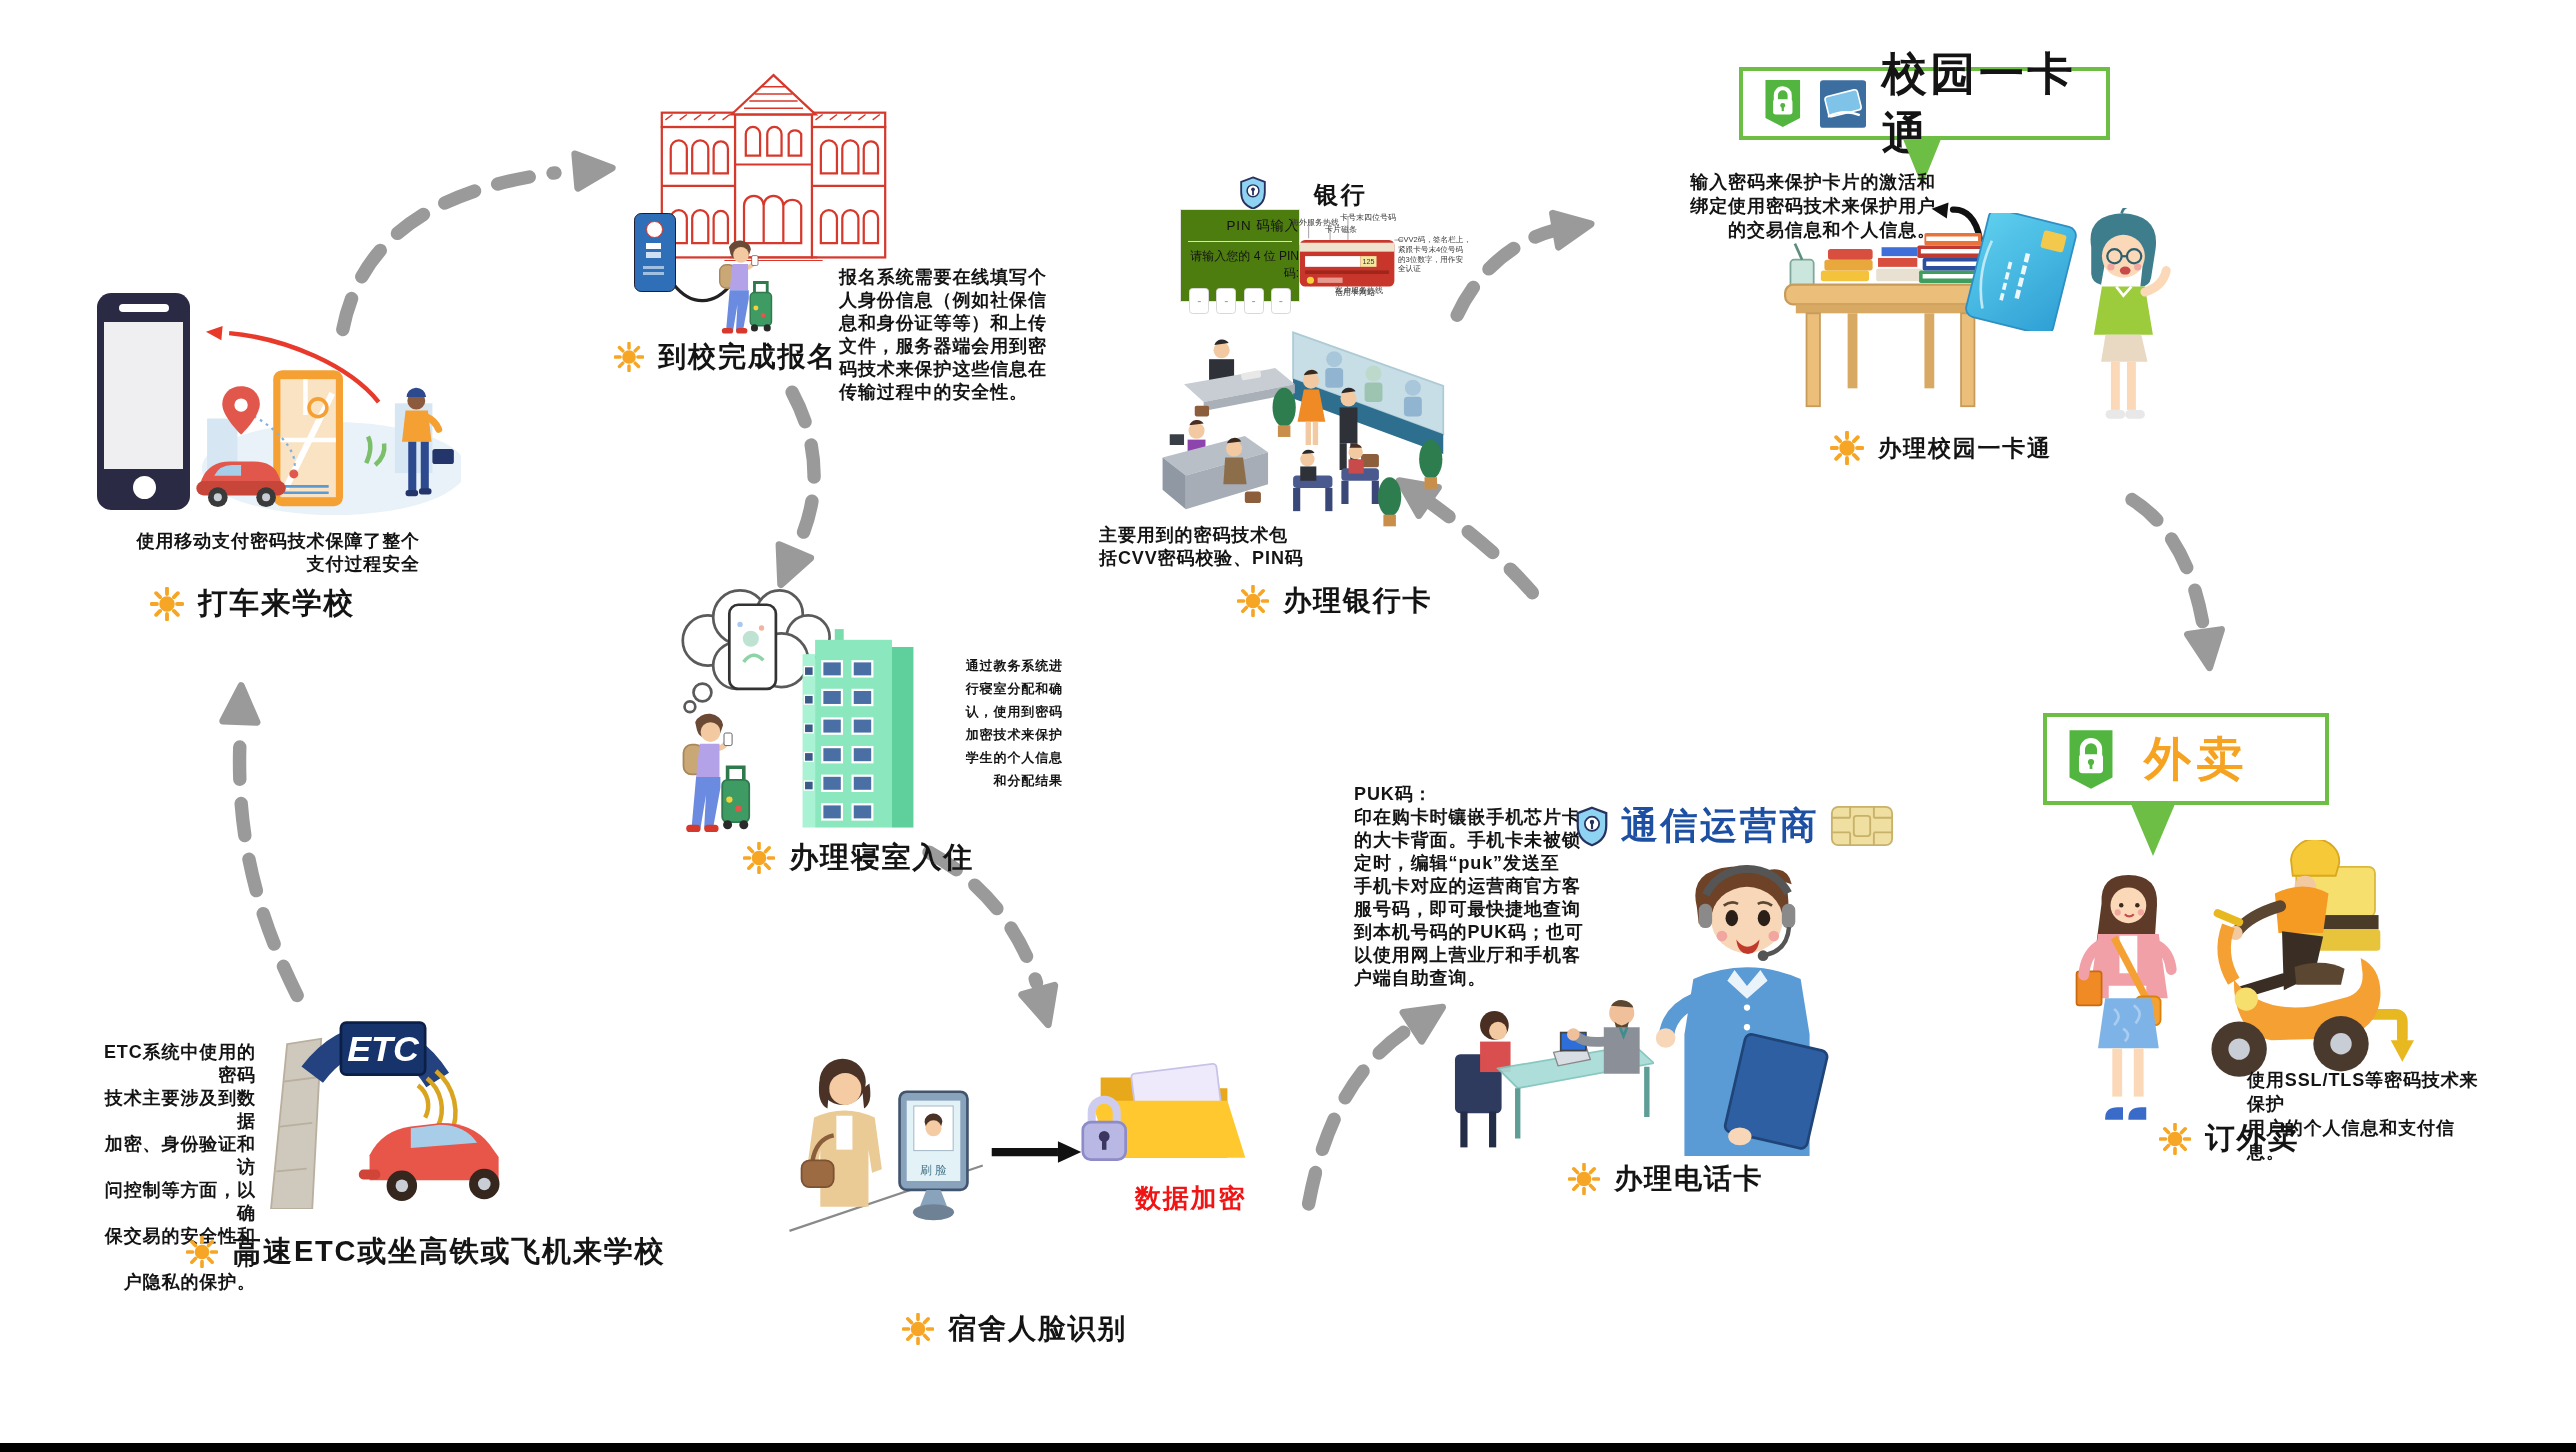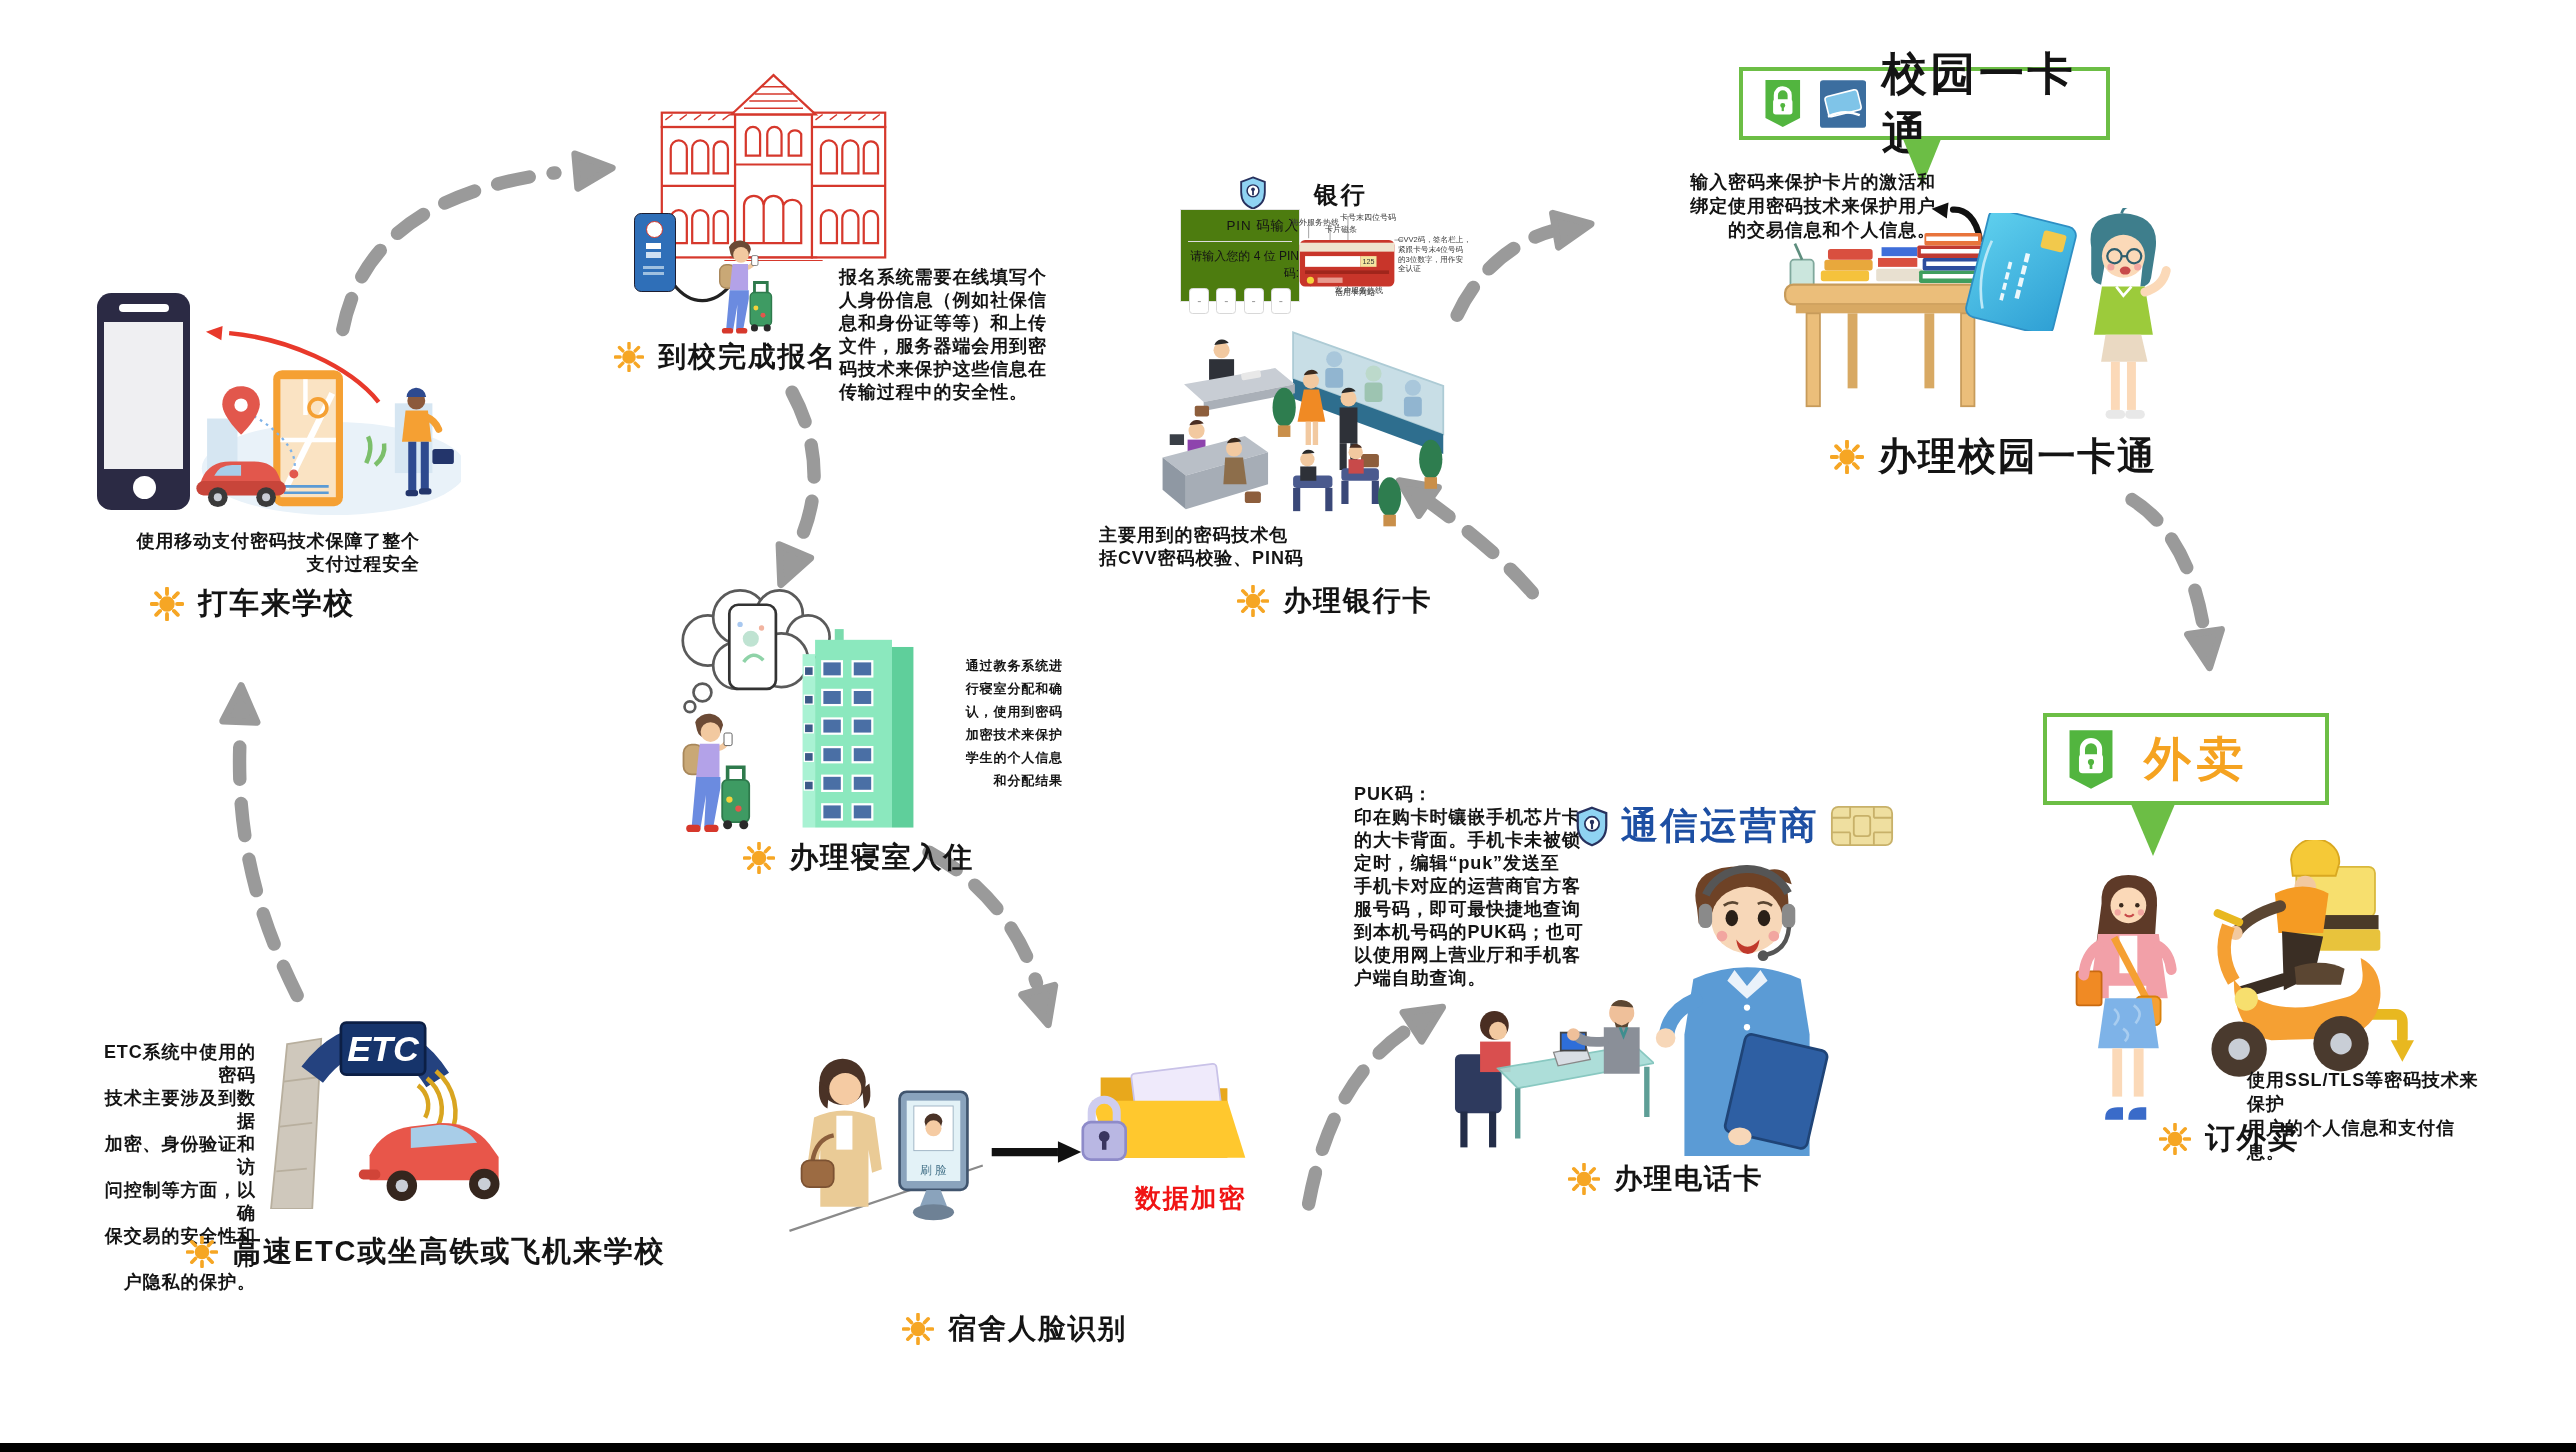--- a/index.html
+++ b/index.html
@@ -572,21 +572,21 @@
     <rect x="66" y="226" width="22" height="10" rx="5" fill="#E8E8E8"></rect>
   </svg>
 
   <div class="abs lrow" style="left:1830px;top:431px;">
     <svg width="34" height="34" viewBox="0 0 44 44">
         <g stroke="#F6A624" stroke-width="5" stroke-linecap="round">
           <path d="M22 2v7M22 35v7M2 22h7M35 22h7M8 8l5 5M31 31l5 5M36 8l-5 5M13 31l-5 5" fill="none"></path>
         </g>
         <circle cx="22" cy="22" r="10" fill="#F6A624"></circle>
       </svg>
-    <span class="label" style="font-size:38px">办理校园一卡通</span>
+    <span class="label" style="font-size:23px">办理校园一卡通</span>
   </div>
 
   <div class="abs note" style="left:1354px;top:783px;width:233px;">PUK码：
 印在购卡时镶嵌手机芯片卡
 的大卡背面。手机卡未被锁
 定时，编辑“puk”发送至
 手机卡对应的运营商官方客
 服号码，即可最快捷地查询
 到本机号码的PUK码；也可
 以使用网上营业厅和手机客

